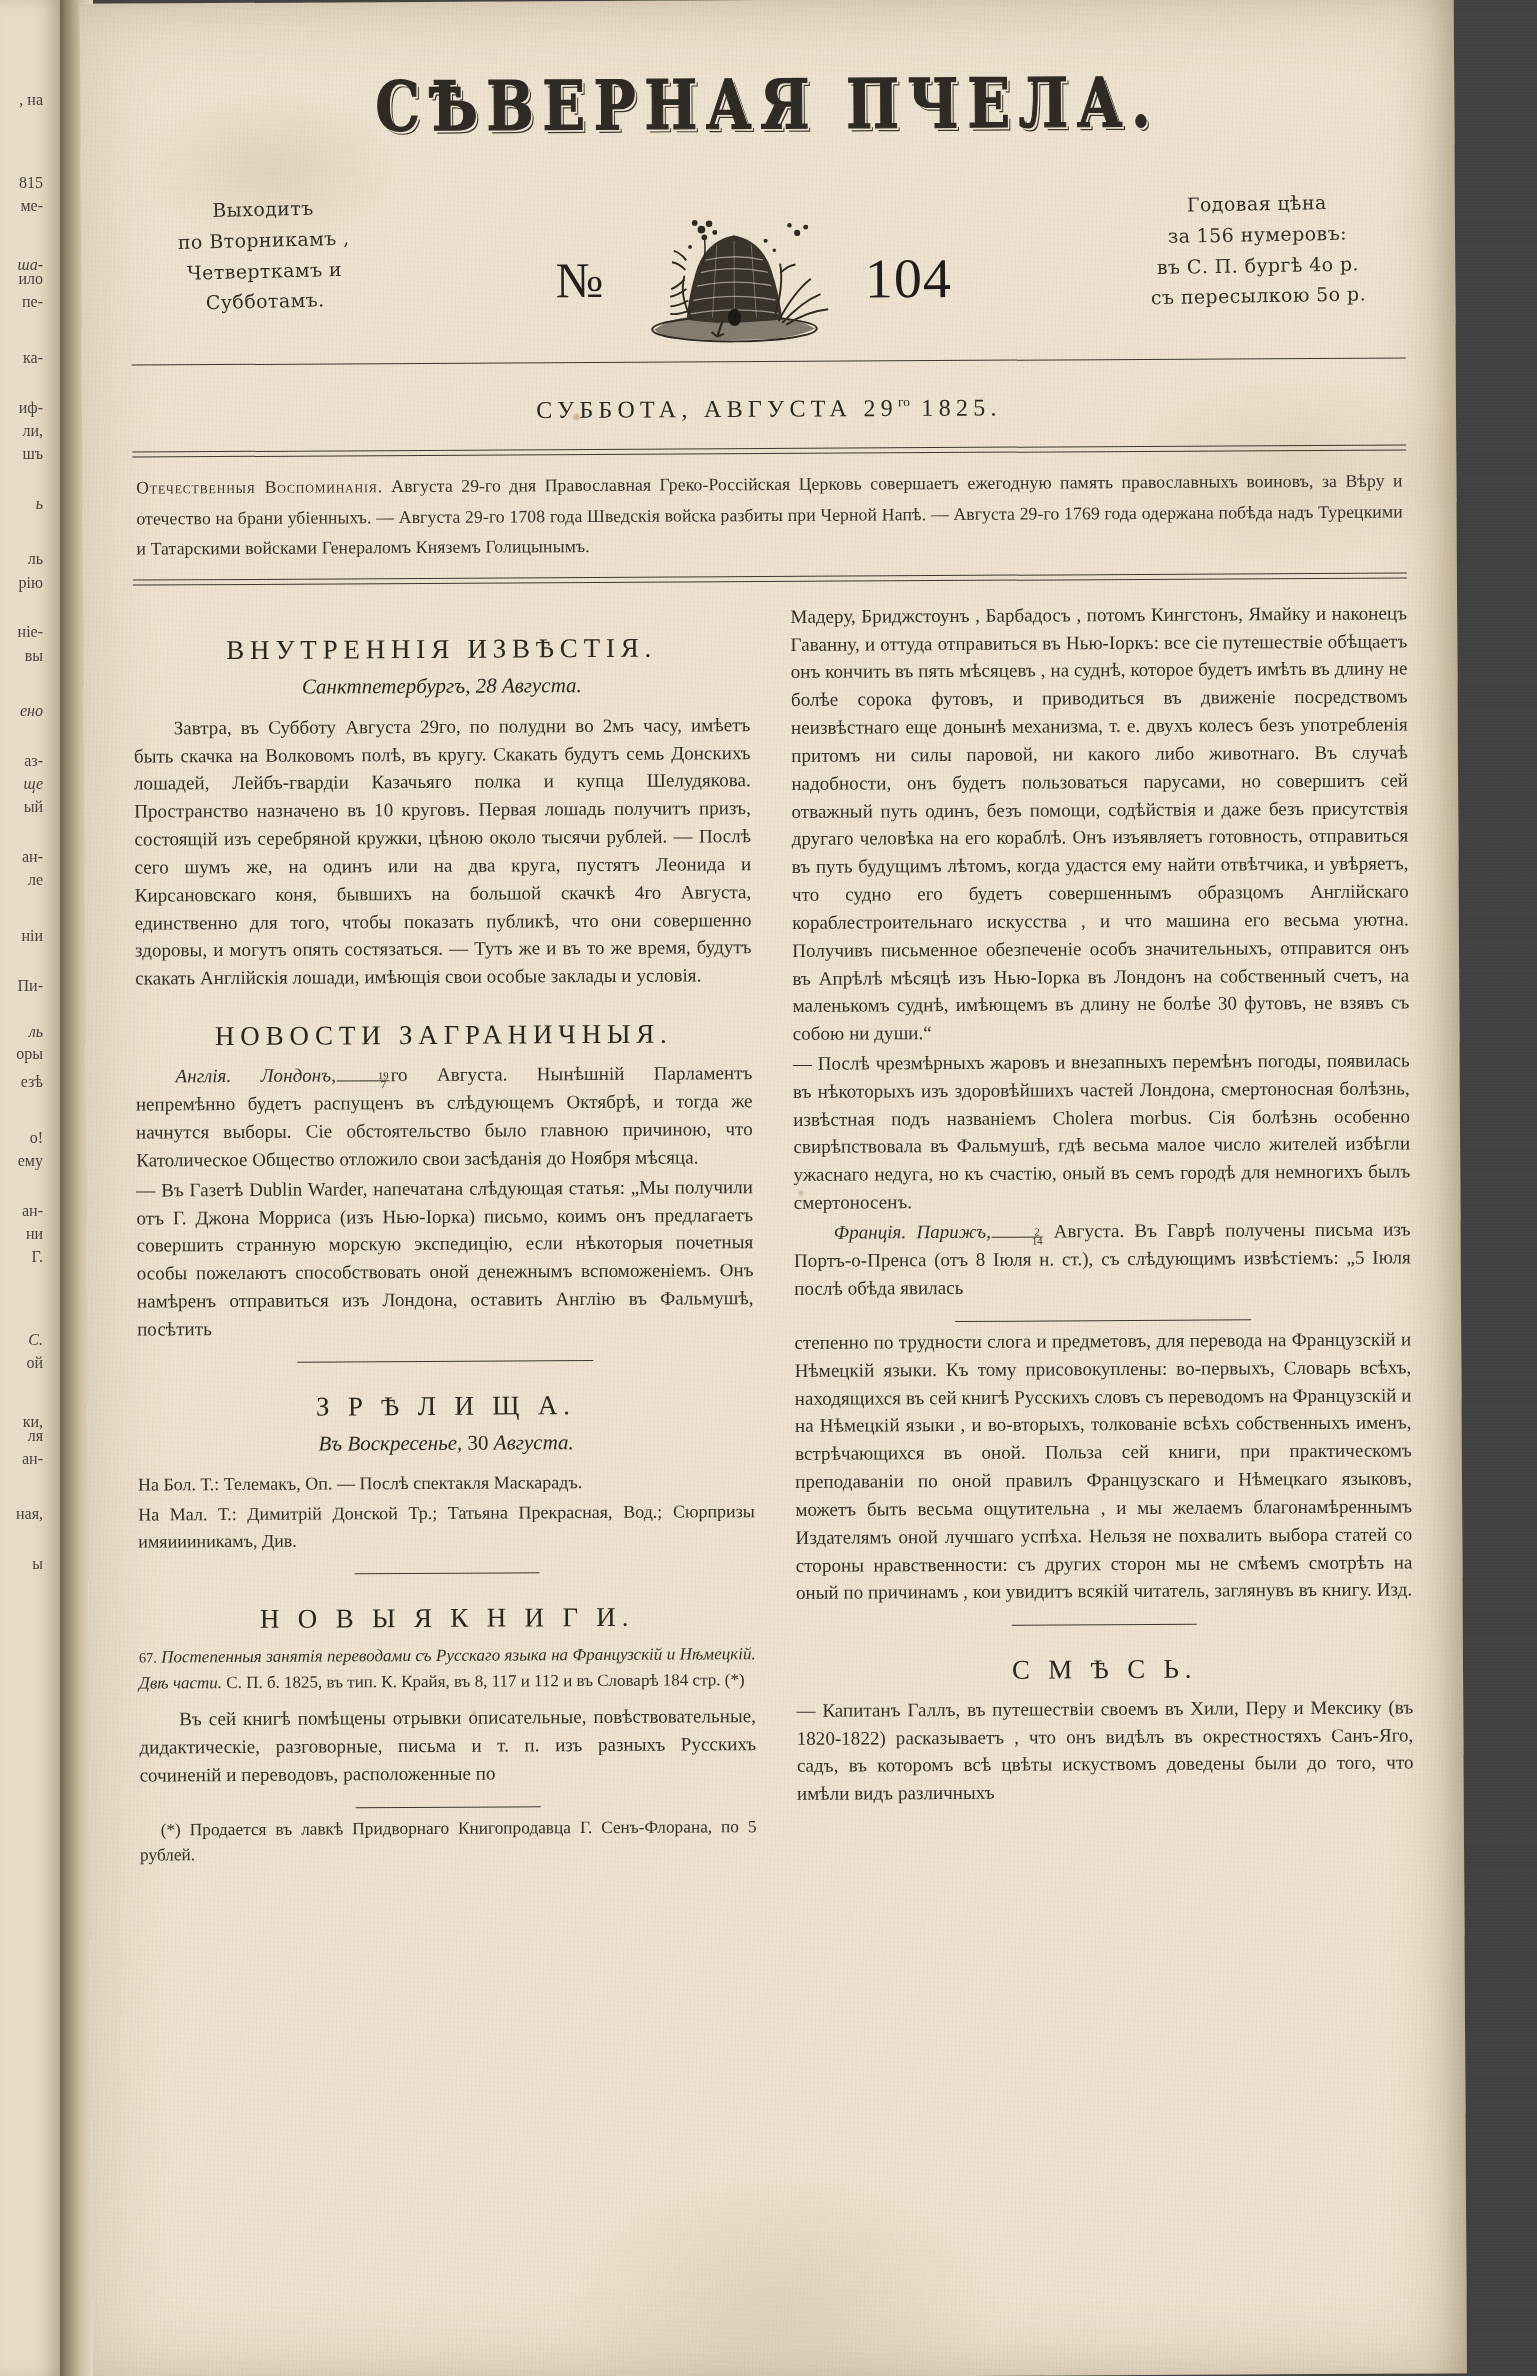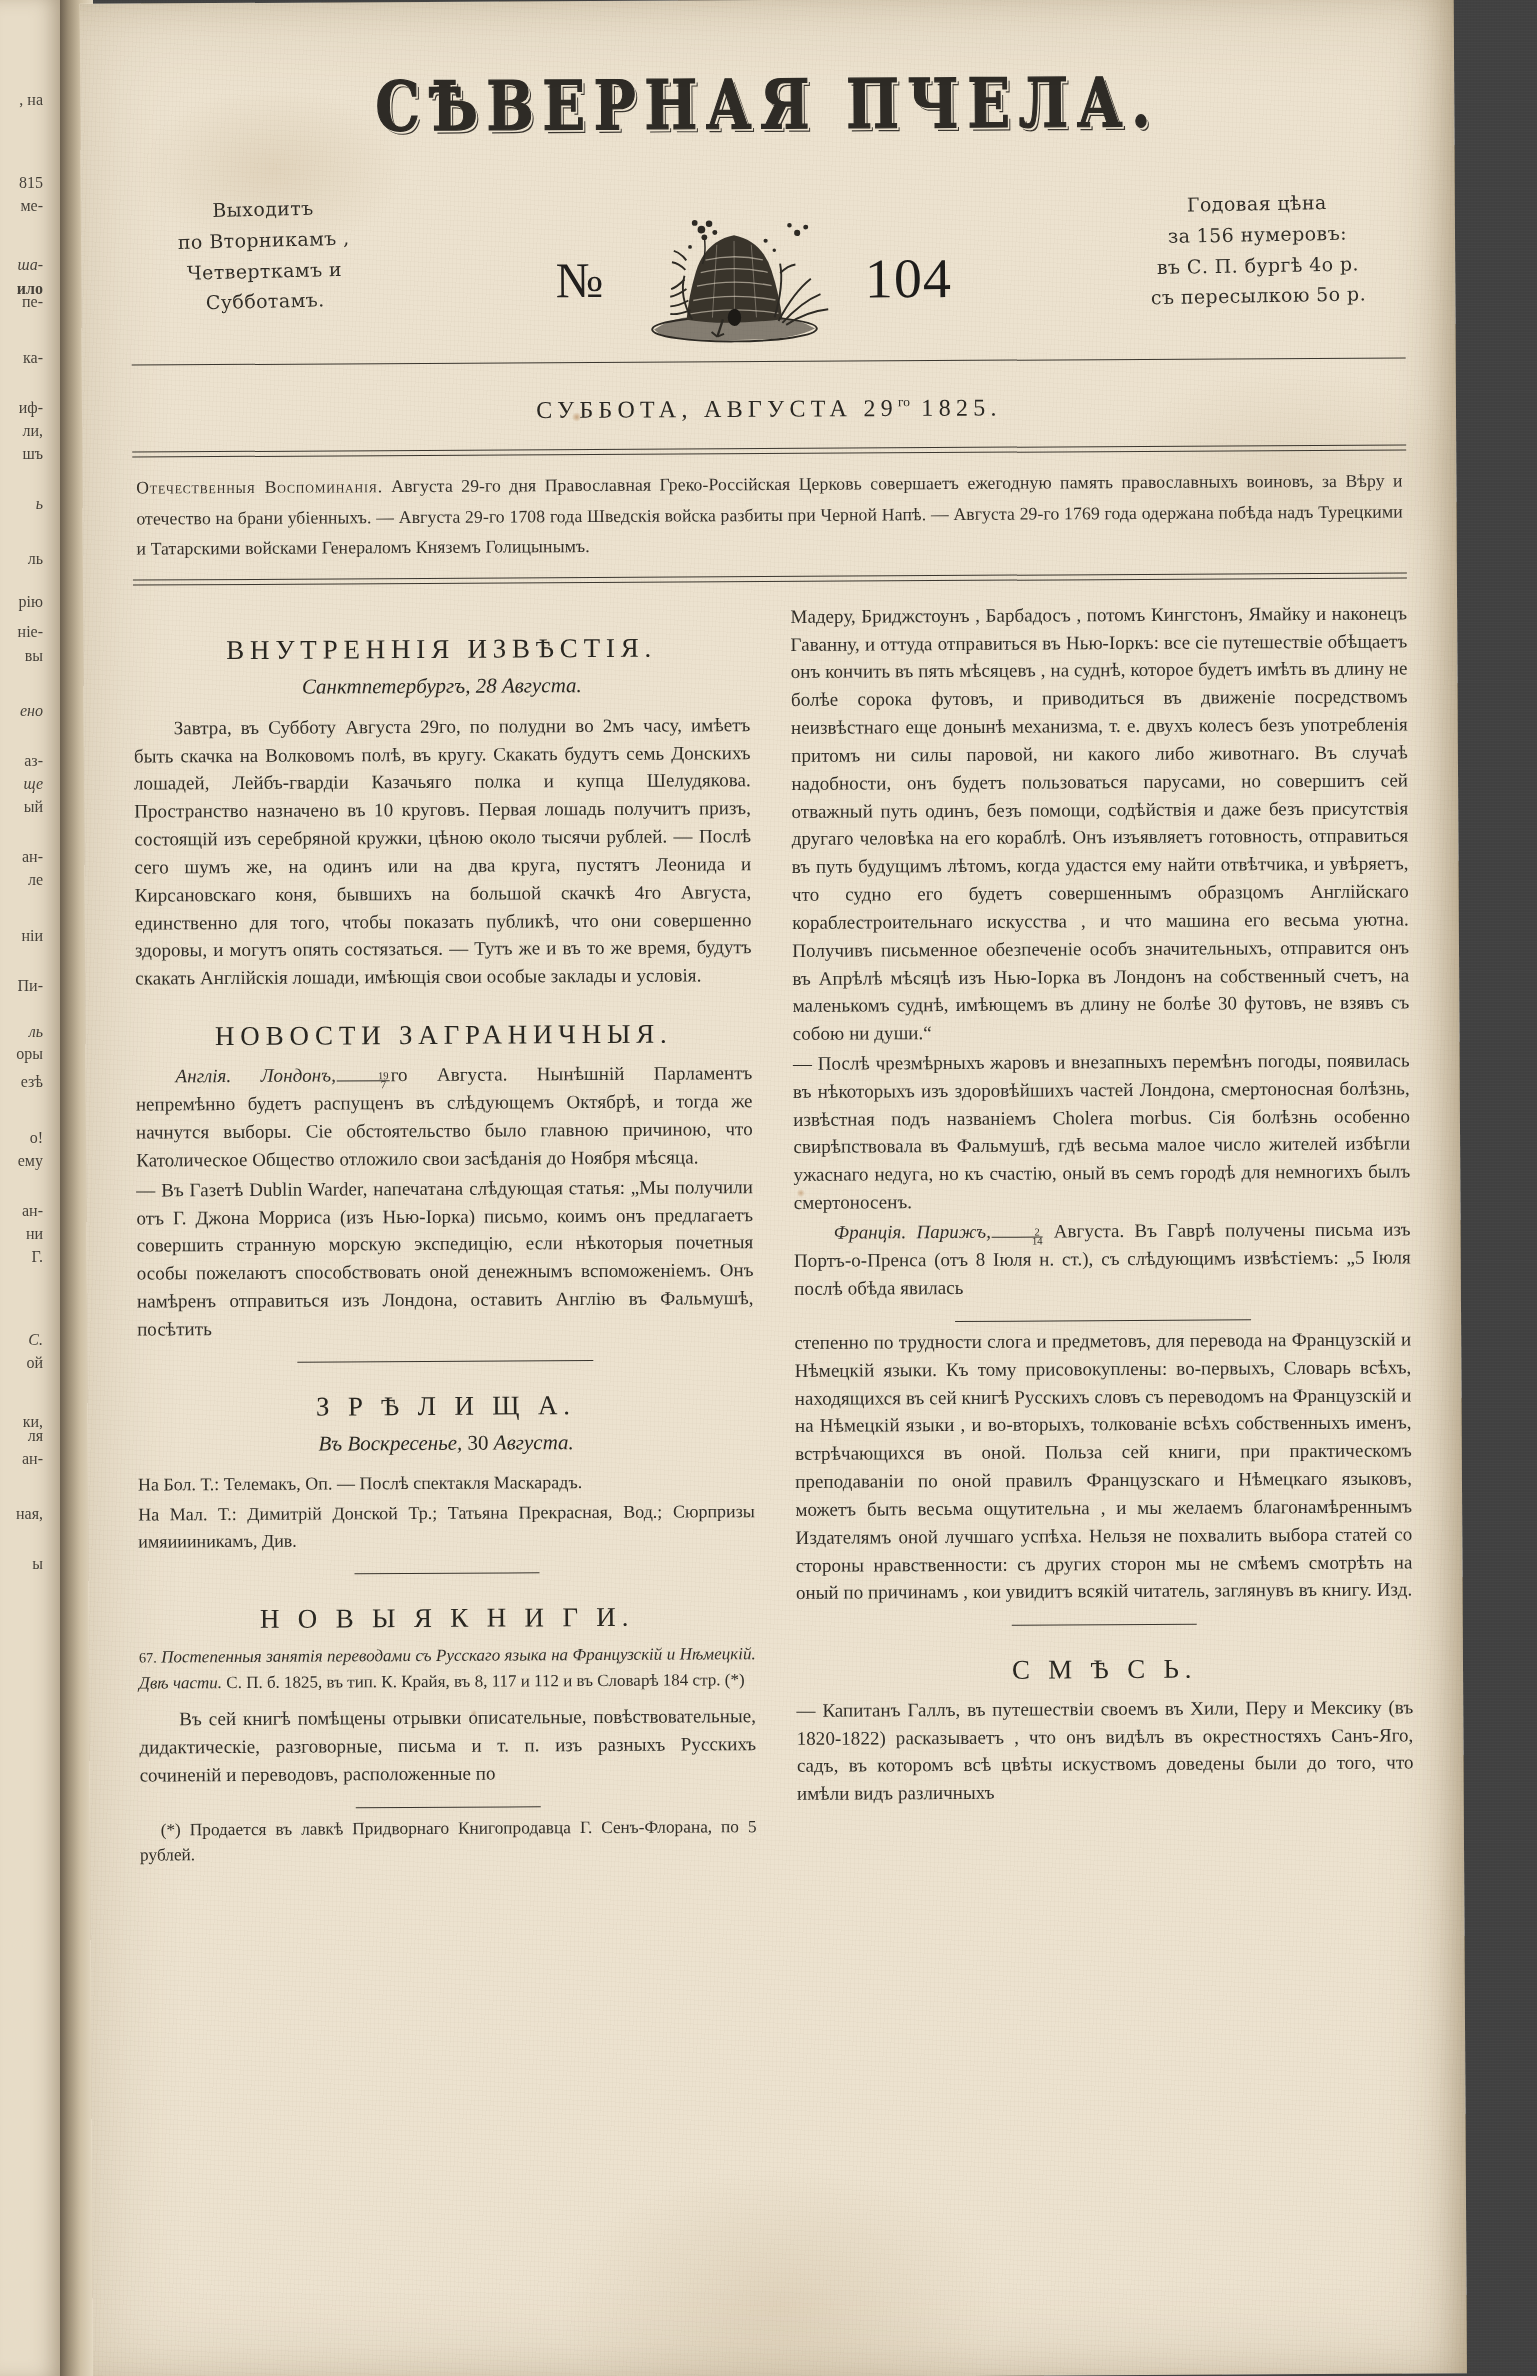--- a/index.html
+++ b/index.html
@@ -160,29 +160,29 @@
 </head>
 <body>
 
 <div id="scan-bg"></div>
 
 <div id="facing-page">
     <div class="frag" style="top: 91px;">, на</div>
     <div class="frag" style="top: 174px;">815</div>
     <div class="frag" style="top: 197px;">ме-</div>
     <div class="frag it" style="top: 220px; margin-top: 36px;">ша-</div>
-    <div class="frag" style="top: 280px; font-weight: bold;">ило</div>
+    <div class="frag" style="top: 270px;">ило</div>
     <div class="frag" style="top: 293px;">пе-</div>
     <div class="frag" style="top: 349px;">ка-</div>
     <div class="frag" style="top: 399px;">иф-</div>
     <div class="frag" style="top: 422px;">ли,</div>
     <div class="frag" style="top: 445px;">шъ</div>
     <div class="frag it" style="top: 495px;">ь</div>
     <div class="frag" style="top: 550px;">ль</div>
-    <div class="frag" style="top: 574px; margin-top: 19px;">рію</div>
+    <div class="frag" style="top: 574px;">рію</div>
     <div class="frag" style="top: 623px;">ніе-</div>
     <div class="frag" style="top: 647px;">вы</div>
     <div class="frag" style="top: 702px; font-style: italic;">ено</div>
     <div class="frag" style="top: 752px;">аз-</div>
     <div class="frag it" style="top: 775px;">ще</div>
     <div class="frag" style="top: 798px;">ый</div>
     <div class="frag" style="top: 848px;">ан-</div>
     <div class="frag" style="top: 871px;">ле</div>
     <div class="frag" style="top: 927px;">ніи</div>
     <div class="frag" style="top: 977px;">Пи-</div>

